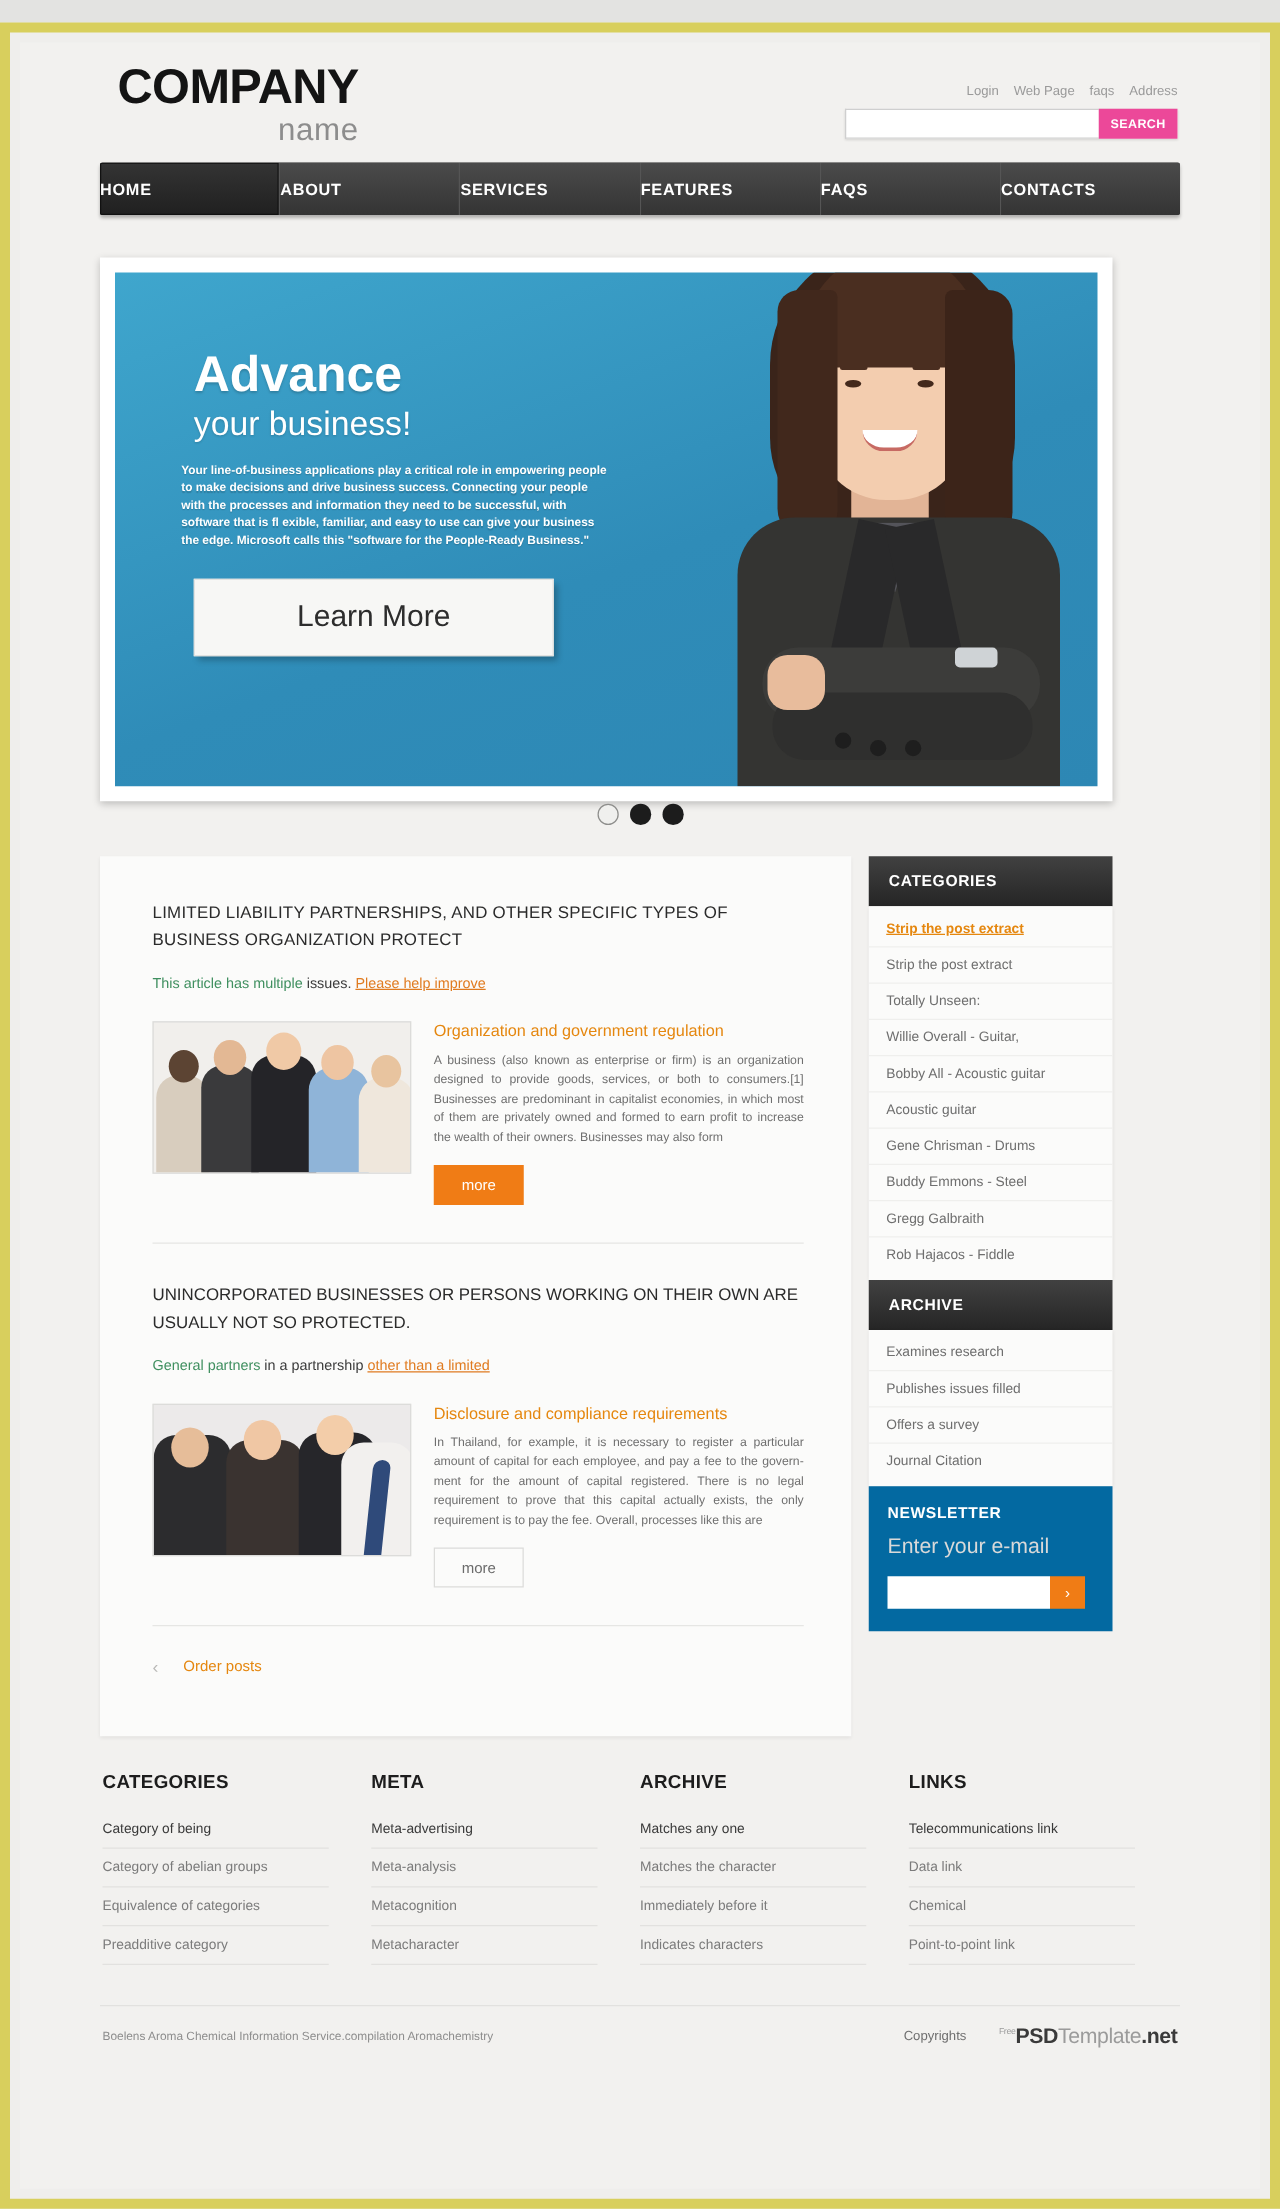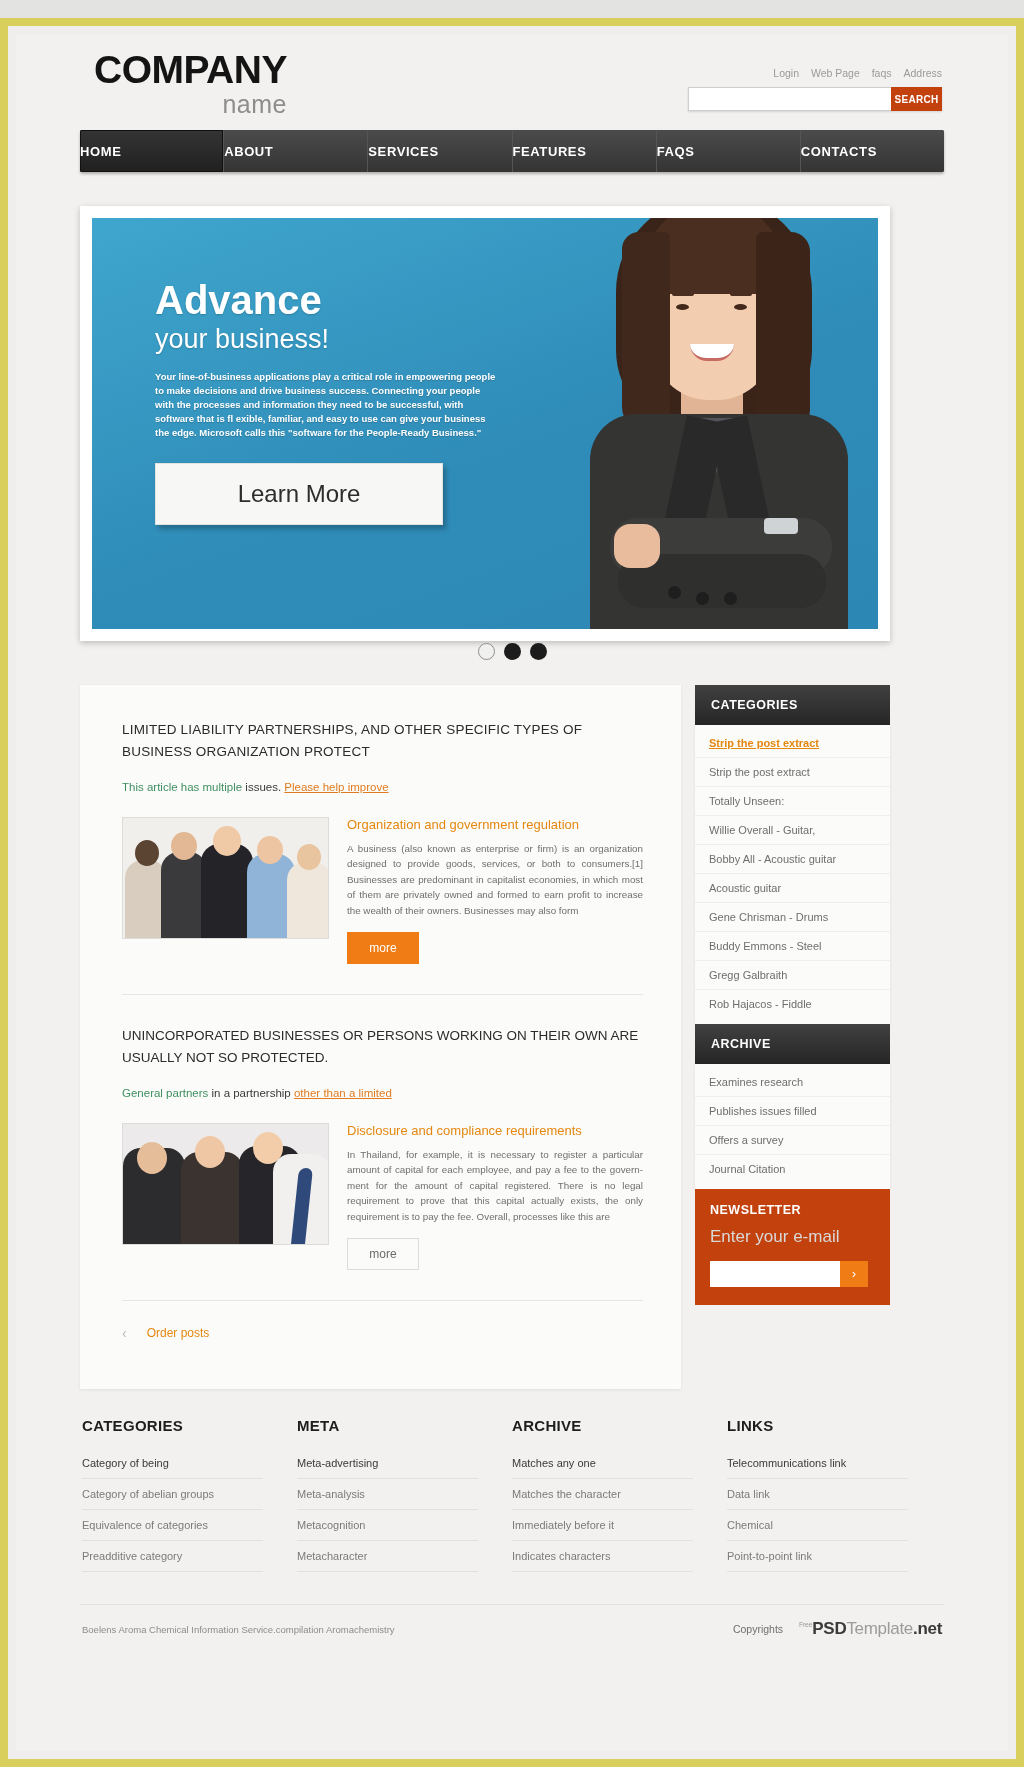--- a/index.html
+++ b/index.html
@@ -46,22 +46,22 @@
     position:absolute; right:2px; top:53px;
     display:flex; height:24px;
     box-shadow:0 1px 2px rgba(0,0,0,.13);
   }
   .searchbox input{
     width:203px; height:24px; border:1px solid #cfcfcf; border-right:none;
     background:#fff; outline:none; font-size:11px; padding:0 6px;
     font-family:"Liberation Sans",sans-serif;
   }
   .search-btn{
-    width:51px; height:24px; border:none; cursor:pointer;
-    background:#c2410c; color:#fff; font-size:10px; font-weight:bold;
+    width:63px; height:24px; border:none; cursor:pointer;
+    background:#ec4899; color:#fff; font-size:10px; font-weight:bold;
     letter-spacing:.3px; font-family:"Liberation Sans",sans-serif;
   }
 
   
   .nav{
     display:flex; height:42px; margin:0 0 0 0;
     background:#3b3b3b;
     background:linear-gradient(#4b4b4b,#343434);
     border-radius:2px;
     box-shadow:0 2px 3px rgba(0,0,0,.28);
@@ -96,21 +96,21 @@
     position:absolute; left:63px; top:62px;
     font-size:40px; font-weight:bold; color:#fff; line-height:1;
     text-shadow:0 1px 2px rgba(0,0,0,.18);
   }
   .slide-h2{
     position:absolute; left:63px; top:108px; width:400px;
     font-size:27px; color:#fff; text-align:left; line-height:1;
     text-shadow:0 1px 2px rgba(0,0,0,.18);
   }
   .slide-p{
-    position:absolute; left:63px; top:152px; width:345px;
+    position:absolute; left:53px; top:152px; width:345px;
     font-size:9.5px; font-weight:bold; color:#ffffff; line-height:1.48;
     text-shadow:0 1px 1px rgba(0,0,0,.2);
   }
   .learn-more{
     position:absolute; left:63px; top:245px;
     width:288px; height:62px;
     background:#f7f7f5; border:1px solid #e2e2e0;
     display:flex; align-items:center; justify-content:center;
     font-size:24px; color:#2d2d2d; cursor:pointer;
     box-shadow:3px 4px 5px rgba(0,0,0,.25);
@@ -247,21 +247,21 @@
     color:#fff; font-size:12.5px; font-weight:bold; letter-spacing:.5px;
     background:linear-gradient(#414141,#252525);
   }
   .panel-body{ background:#fbfbfa; padding:4px 0 6px; box-shadow:0 1px 3px rgba(0,0,0,.07); }
   .side-item{
     padding:8px 14px; font-size:11px; color:#6e6e6e; cursor:pointer;
     border-bottom:1px solid #efefed;
   }
   .side-item:last-child{ border-bottom:none; }
   .side-item.active{ color:#e5870f; text-decoration:underline; font-weight:bold; }
-  .newsletter{ background:#c2410c; padding:14px 15px 18px; margin-top:0; }
+  .newsletter{ background:#0369a1; padding:14px 15px 18px; margin-top:0; }
   .nl-title{ color:#fff; font-size:12.5px; font-weight:bold; letter-spacing:.5px; }
   .nl-sub{ color:#d9d9d9; font-size:17px; margin-top:10px; }
   .nl-form{ display:flex; margin-top:14px; }
   .nl-form input{
     width:130px; height:26px; border:none; outline:none; font-size:11px; padding:0 6px;
     font-family:"Liberation Sans",sans-serif; background:#fff;
   }
   .nl-btn{
     width:28px; height:26px; background:#f07c15; border:none; color:#fff;
     font-size:12px; cursor:pointer; line-height:26px;
@@ -278,21 +278,21 @@
     font-size:11px; color:#7b7b7b; padding:9px 0;
     border-bottom:1px solid #e2e1df; cursor:pointer;
   }
   .fcol .flink:first-of-type{ color:#3a3a3a; }
   .footbar{
     margin-top:32px; padding:14px 2px 0; display:flex;
     align-items:center; justify-content:space-between;
     border-top:1px solid #e2e1df;
   }
   .copy-left{ font-size:9.5px; color:#8d8d8d; }
-  .copy-right{ display:flex; align-items:center; gap:16px; }
+  .copy-right{ display:flex; align-items:center; gap:26px; }
   .copy-word{ font-size:10.5px; color:#6f6f6f; }
   .psd{ font-size:17px; color:#3a3a3a; letter-spacing:-.3px; }
   .psd .free{ font-size:7px; color:#9b9b9b; vertical-align:super; }
   .psd b{ font-weight:bold; }
   .psd .t{ color:#9b9b9b; }
 </style>
 </head>
 <body>
 
 <div class="page-frame">

